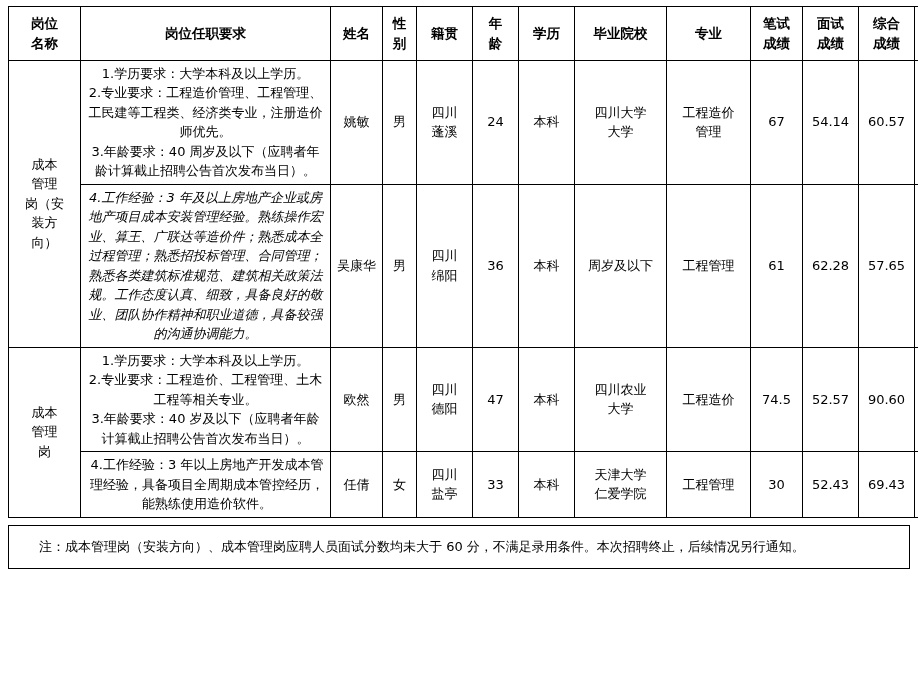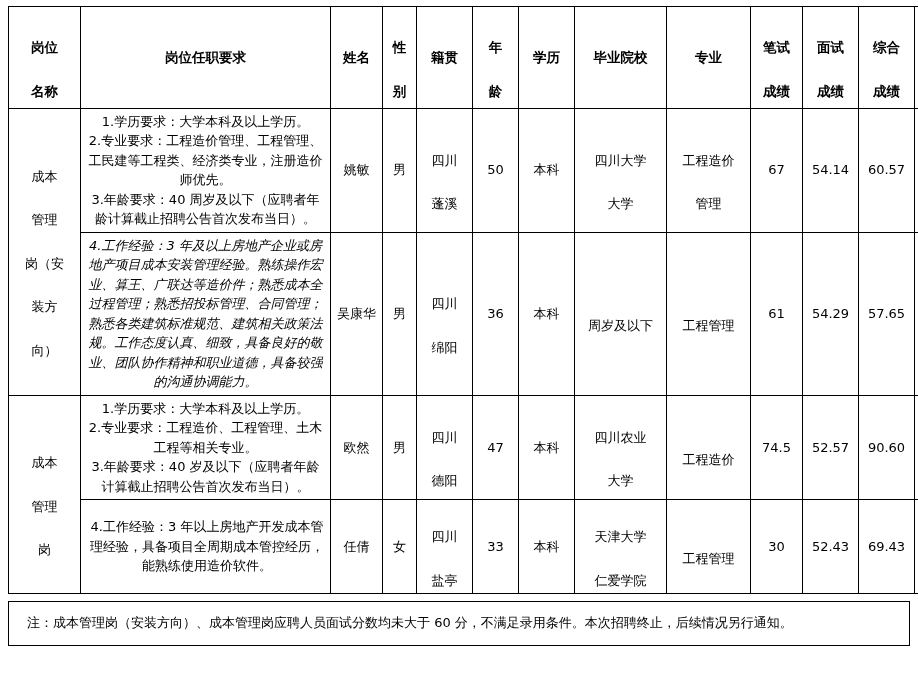--- a/index.html
+++ b/index.html
@@ -51,29 +51,29 @@
   td.postname {
     font-weight: normal;
     font-size: 13.5px;
     line-height: 1.6;
   }
   .note-box {
     margin-top: 7px;
     border: 1px solid #000;
     width: 902px;
     box-sizing: border-box;
-    padding: 11px 0;
+    padding: 11px 12px;
     font-size: 13px;
     line-height: 1.6;
     text-align: left;
   }
   .note-box .note-inner {
     padding-left: 18px;
   }
-  .cellbreak { display: block; margin-top: 24px; }
+  .cellbreak { display: block; }
   
   col.c-post   { width: 72px; }
   col.c-req    { width: 250px; }
   col.c-name   { width: 52px; }
   col.c-sex    { width: 34px; }
   col.c-origin { width: 56px; }
   col.c-age    { width: 46px; }
   col.c-edu    { width: 56px; }
   col.c-school { width: 92px; }
   col.c-major  { width: 84px; }
@@ -165,21 +165,21 @@
         </td>
         <td class="req" style="white-space: pre-wrap;">1.学历要求：大学本科及以上学历。
 2.专业要求：工程造价管理、工程管理、工民建等工程类、经济类专业，注册造价师优先。
 3.年龄要求：40 周岁及以下（应聘者年龄计算截止招聘公告首次发布当日）。</td>
         <td>姚敏</td>
         <td>男</td>
         <td>
           <span class="cellbreak">四川</span>
           <span class="cellbreak">蓬溪</span>
         </td>
-        <td>50</td>
+        <td>24</td>
         <td>本科</td>
         <td>
           <span class="cellbreak">四川大学</span>
           <span class="cellbreak">大学</span>
         </td>
         <td>
           <span class="cellbreak">工程造价</span>
           <span class="cellbreak">管理</span>
         </td>
         <td>67</td>
@@ -198,21 +198,21 @@
         </td>
         <td>36</td>
         <td>本科</td>
         <td>
           <span class="cellbreak">周岁及以下</span>
         </td>
         <td>
           <span class="cellbreak">工程管理</span>
         </td>
         <td>61</td>
-        <td>54.29</td>
+        <td>62.28</td>
         <td>57.65</td>
         <td>2</td>
       </tr>
 
       <tr>
         <td class="postname" rowspan="2">
           <span class="cellbreak">成本</span>
           <span class="cellbreak">管理</span>
           <span class="cellbreak">岗</span>
         </td>

